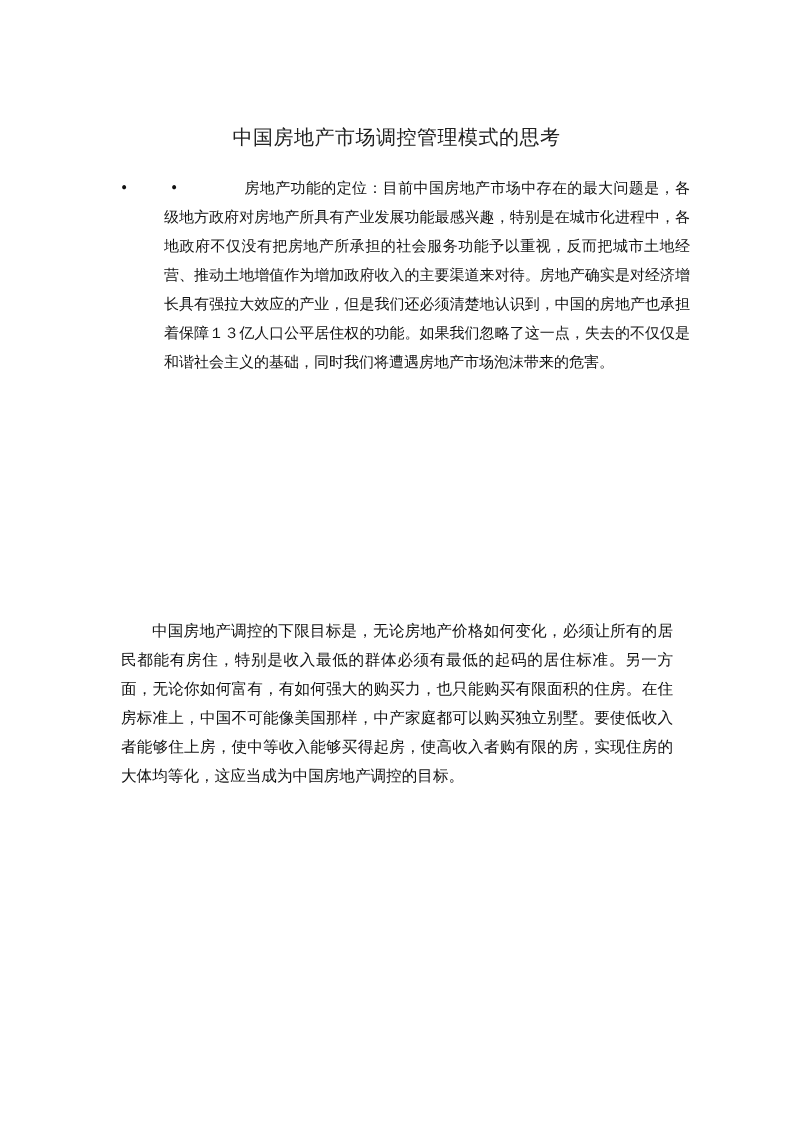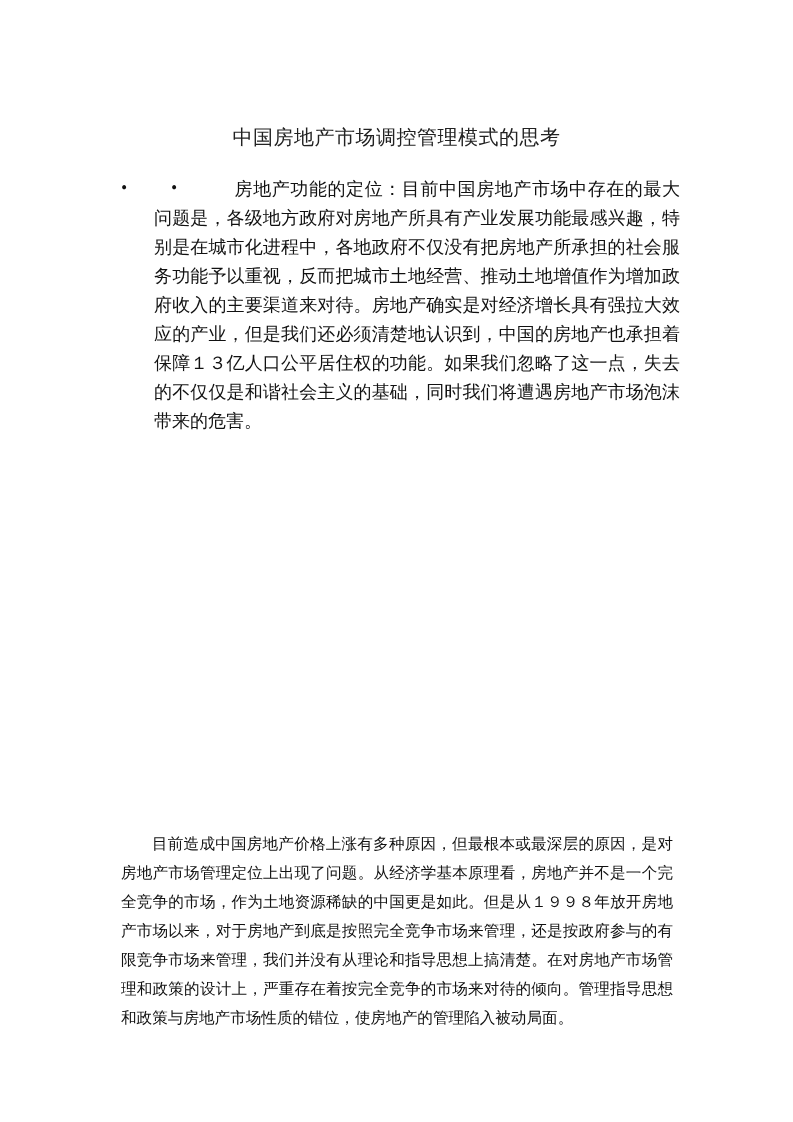--- a/index.html
+++ b/index.html
@@ -8,22 +8,22 @@
       font-family: "DejaVu Serif", "Liberation Serif", serif;
       color: #111111;
     }
     .page { position: absolute; left: 0; top: 0; width: 793px; height: 1122px; background: #fff; padding-left: 6px; }
     .title {
       position: absolute; top: 124px; left: 0; width: 793px; text-align: center;
       font-family: "DejaVu Sans", "Liberation Sans", sans-serif;
       font-size: 20px; letter-spacing: 0.5px; color: #222;
     }
     .bullet-block {
-      position: absolute; left: 154px; top: 174px; width: 526px;
-      font-size: 18px; line-height: 29px; text-align: justify;
+      position: absolute; left: 164px; top: 174px; width: 526px;
+      font-size: 15px; line-height: 29px; text-align: justify;
     }
     .bullet-block .lead { display: inline-block; width: 80px; }
     .bullet-dot { position: absolute; font-size: 14px; line-height: 29px; top: 174px; }
     .para {
       position: absolute; left: 121px; width: 552px;
       font-size: 15.6px; line-height: 29px; text-align: justify;
       text-indent: 31px;
     }
   </style>
 </head>
@@ -31,14 +31,14 @@
 
 <div class="page">
   <div class="title">中国房地产市场调控管理模式的思考</div>
 
   <span class="bullet-dot" style="left:120px;">•</span>
   <span class="bullet-dot" style="left:170px;">•</span>
   <div class="bullet-block">
     <span class="lead"></span><span>房地产功能的定位：目前中国房地产市场中存在的最大问题是，各级地方政府对房地产所具有产业发展功能最感兴趣，特别是在城市化进程中，各地政府不仅没有把房地产所承担的社会服务功能予以重视，反而把城市土地经营、推动土地增值作为增加政府收入的主要渠道来对待。房地产确实是对经济增长具有强拉大效应的产业，但是我们还必须清楚地认识到，中国的房地产也承担着保障１３亿人口公平居住权的功能。如果我们忽略了这一点，失去的不仅仅是和谐社会主义的基础，同时我们将遭遇房地产市场泡沫带来的危害。</span>
   </div>
 
-  <p class="para" style="top:830px; margin:0;">目前造成中国房地产价格上涨有多种原因，但最根本或最深层的原因，是对房地产市场管理定位上出现了问题。从经济学基本原理看，房地产并不是一个完全竞争的市场，作为土地资源稀缺的中国更是如此。但是从１９９８年放开房地产市场以来，对于房地产到底是按照完全竞争市场来管理，还是按政府参与的有限竞争市场来管理，我们并没有从理论和指导思想上搞清楚。在对房地产市场管理和政策的设计上，严重存在着按完全竞争的市场来对待的倾向。管理指导思想和政策与房地产市场性质的错位，使房地产的管理陷入被动局面。</p>
+  <p class="para" style="top:617px; margin:0;">中国房地产调控的下限目标是，无论房地产价格如何变化，必须让所有的居民都能有房住，特别是收入最低的群体必须有最低的起码的居住标准。另一方面，无论你如何富有，有如何强大的购买力，也只能购买有限面积的住房。在住房标准上，中国不可能像美国那样，中产家庭都可以购买独立别墅。要使低收入者能够住上房，使中等收入能够买得起房，使高收入者购有限的房，实现住房的大体均等化，这应当成为中国房地产调控的目标。</p>
 </div>
 
 </body></html>

